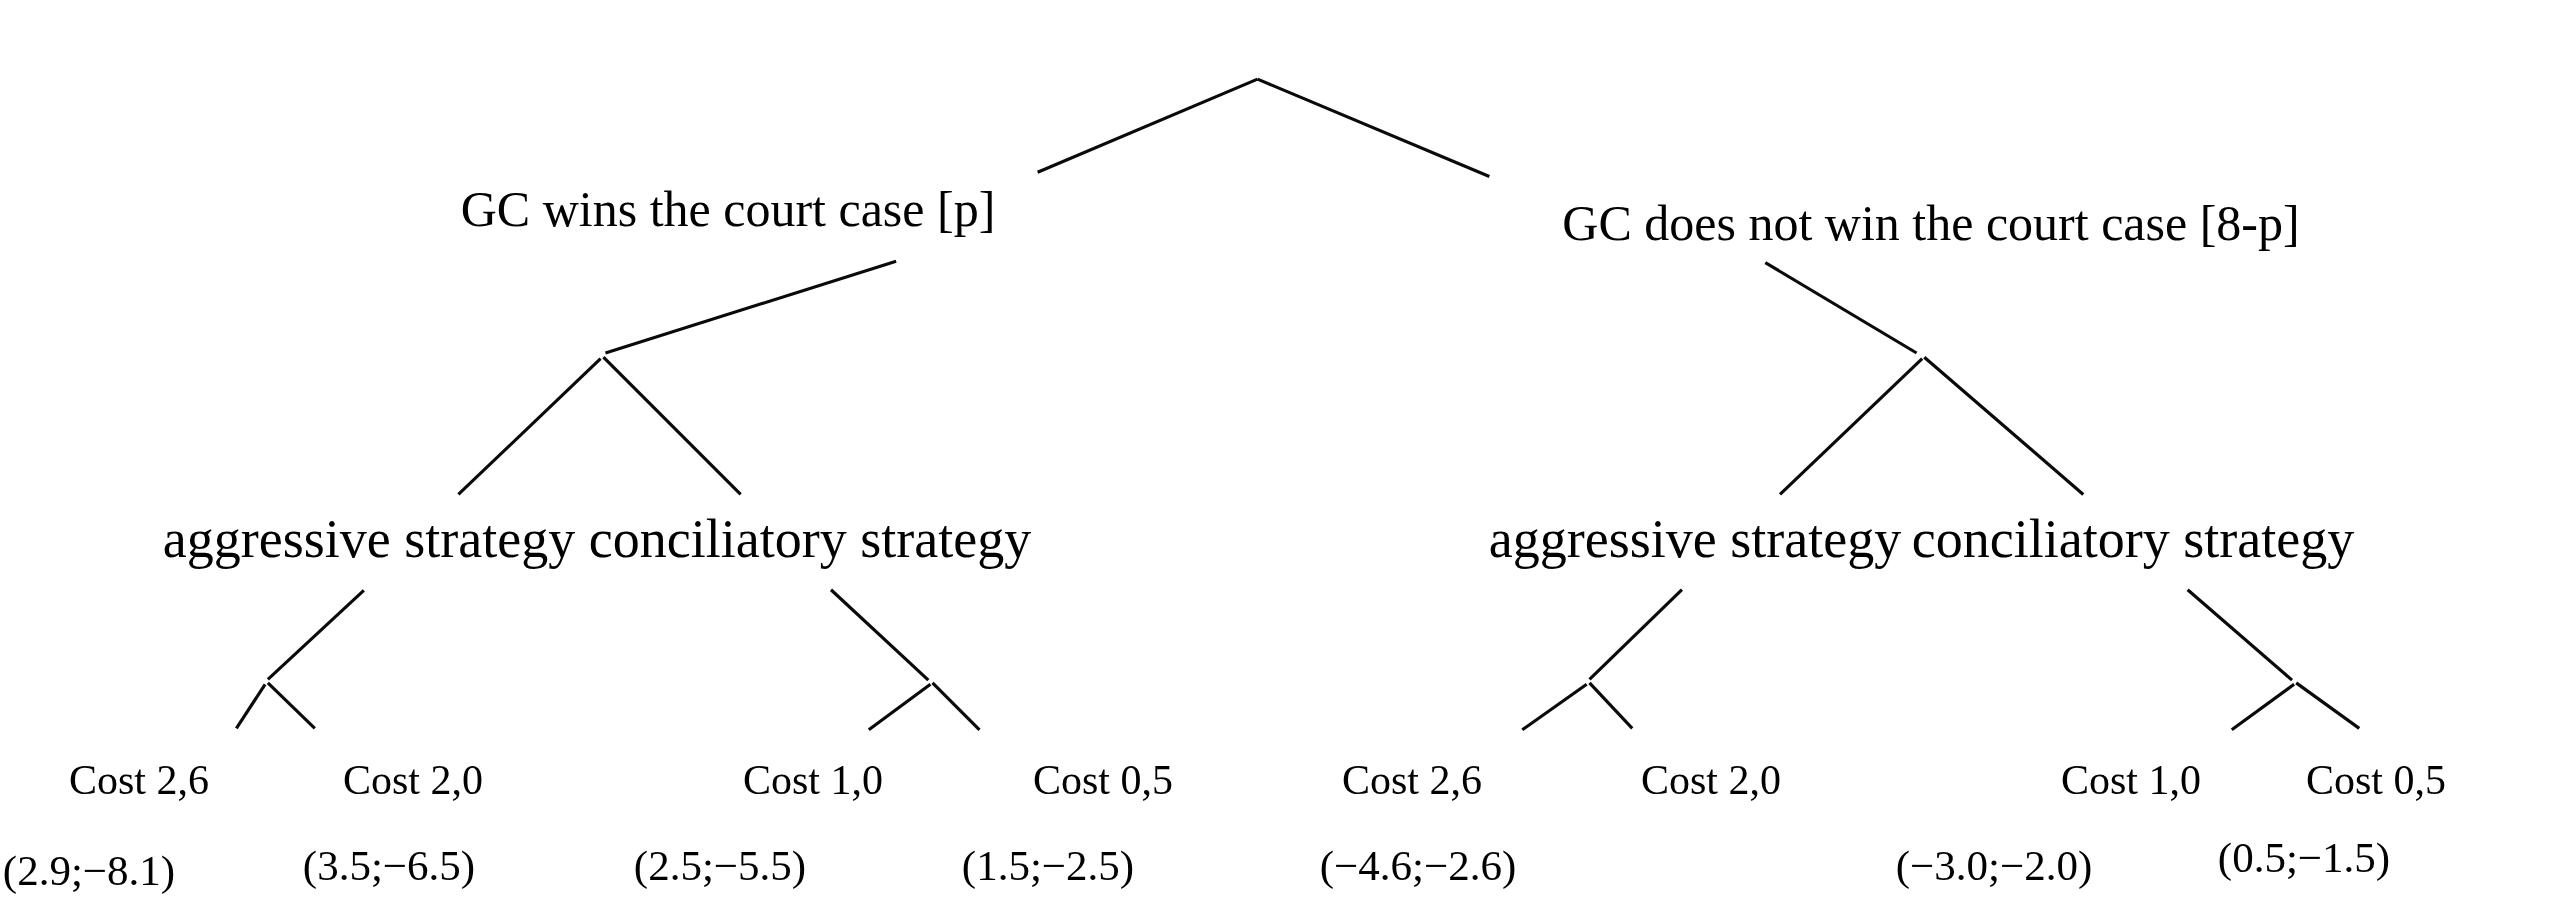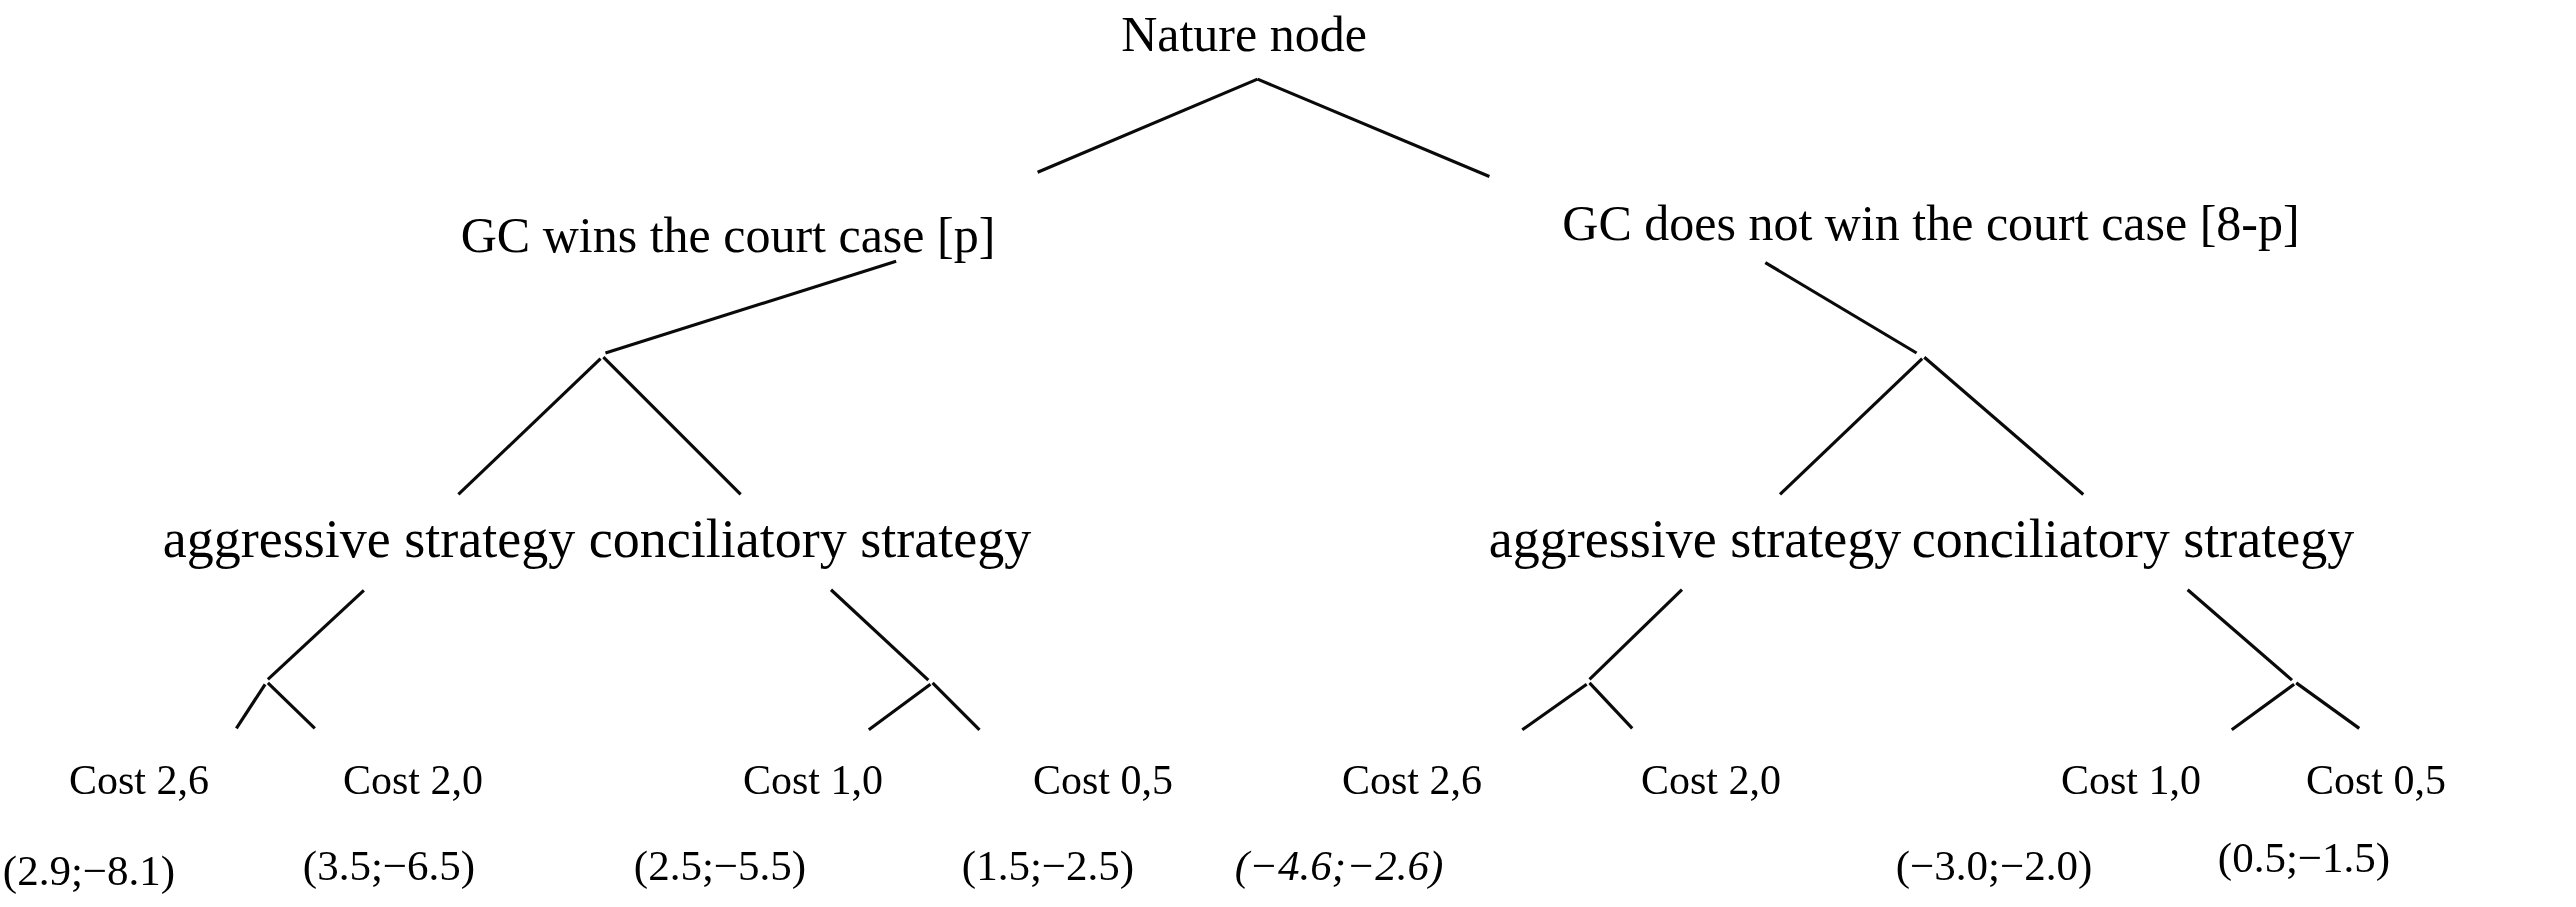--- a/index.html
+++ b/index.html
@@ -68,41 +68,40 @@
 
     <line x1="2401" y1="842" x2="2269" y2="970"></line>
     <line x1="2265" y1="977" x2="2173" y2="1042"></line>
     <line x1="2269" y1="975" x2="2330" y2="1040"></line>
 
     <line x1="3123" y1="842" x2="3272" y2="971"></line>
     <line x1="3275" y1="977" x2="3186" y2="1042"></line>
     <line x1="3278" y1="975" x2="3368" y2="1040"></line>
   </svg>
 
-  <div class="lbl lvl1" style="left:1244px; top:34px;">Nature node</div>
 
-  <div class="lbl lvl1" style="left:728px; top:235px;">GC wins the court case [p]</div>
+  <div class="lbl lvl1" style="left:728px; top:209px;">GC wins the court case [p]</div>
   <div class="lbl lvl1" style="left:1931px; top:223px;">GC does not win the court case [8-p]</div>
 
   <div class="lbl lvl2" style="left:369px; top:539px;">aggressive strategy</div>
   <div class="lbl lvl2" style="left:810px; top:539px;">conciliatory strategy</div>
   <div class="lbl lvl2" style="left:1695px; top:539px;">aggressive strategy</div>
   <div class="lbl lvl2" style="left:2133px; top:539px;">conciliatory strategy</div>
 
   <div class="lbl cost" style="left:139px; top:780px;">Cost 2,6</div>
   <div class="lbl cost" style="left:413px; top:780px;">Cost 2,0</div>
   <div class="lbl cost" style="left:813px; top:780px;">Cost 1,0</div>
   <div class="lbl cost" style="left:1103px; top:780px;">Cost 0,5</div>
   <div class="lbl cost" style="left:1412px; top:780px;">Cost 2,6</div>
   <div class="lbl cost" style="left:1711px; top:780px;">Cost 2,0</div>
   <div class="lbl cost" style="left:2131px; top:780px;">Cost 1,0</div>
   <div class="lbl cost" style="left:2376px; top:780px;">Cost 0,5</div>
 
   <div class="lbl payoff" style="left:89px; top:871px;">(2.9;−8.1)</div>
   <div class="lbl payoff" style="left:389px; top:866px;">(3.5;−6.5)</div>
   <div class="lbl payoff" style="left:720px; top:866px;">(2.5;−5.5)</div>
   <div class="lbl payoff" style="left:1048px; top:866px;">(1.5;−2.5)</div>
-  <div class="lbl payoff" style="left:1339px; top:866px;font-style:italic;">(−4.6;−2.6)</div>
+  <div class="lbl payoff" style="left:1418px; top:866px;">(−4.6;−2.6)</div>
   <div class="lbl payoff" style="left:1994px; top:866px;">(−3.0;−2.0)</div>
   <div class="lbl payoff" style="left:2304px; top:858px;">(0.5;−1.5)</div>
 
 </div>
 
 
 </body></html>

